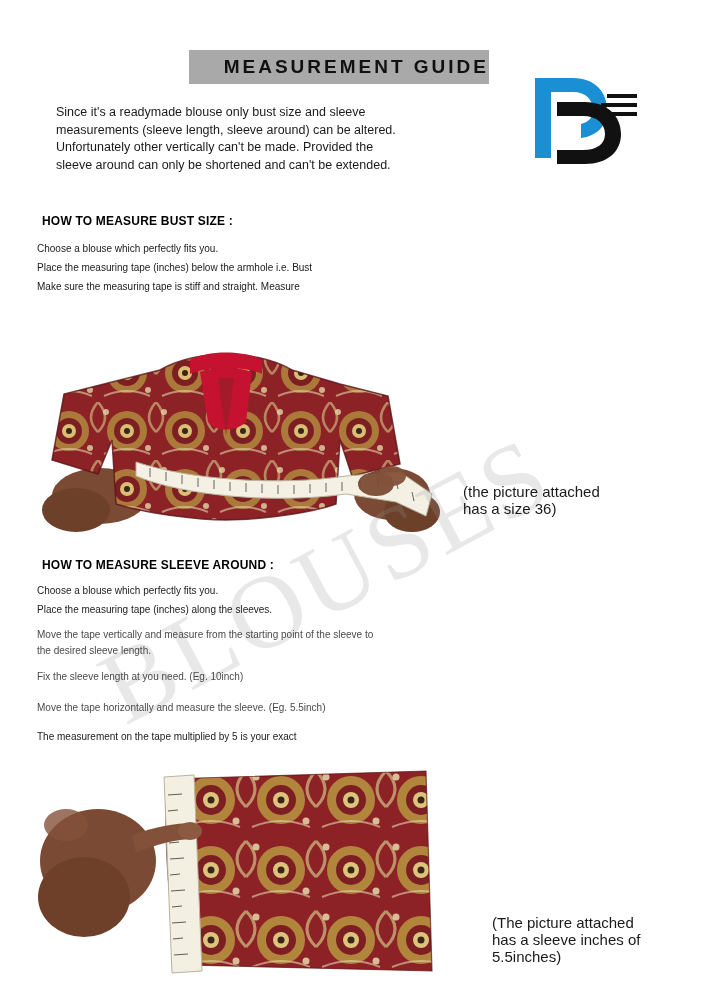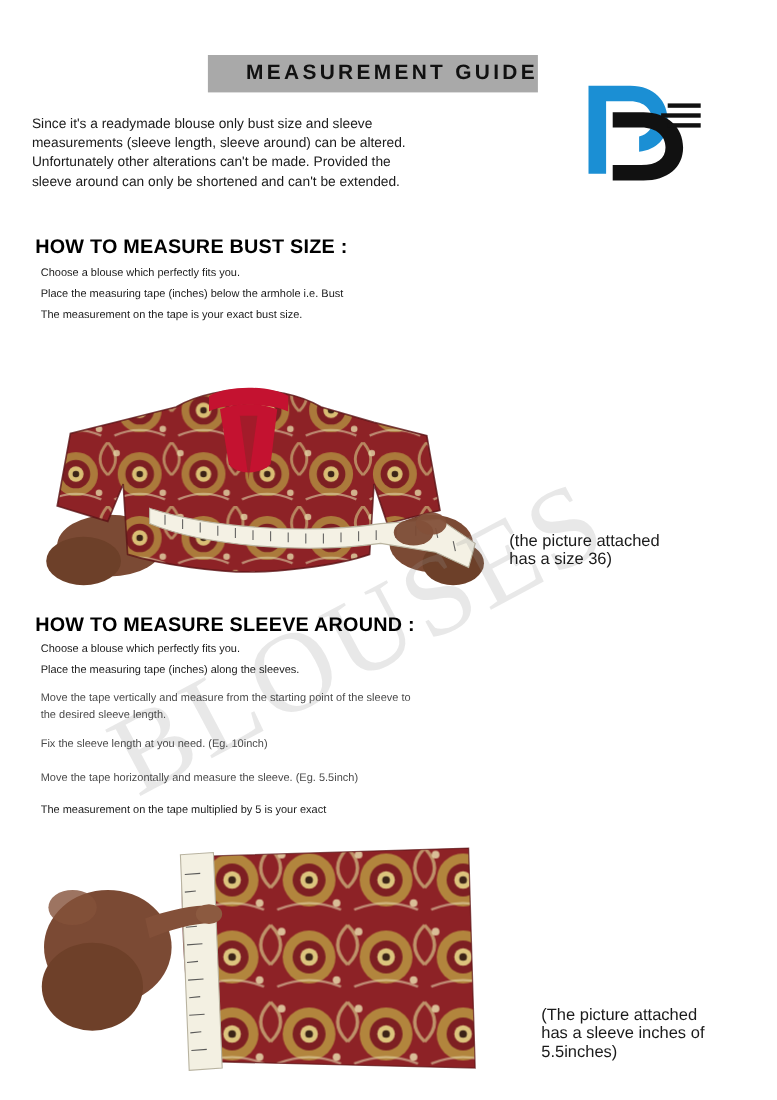--- a/index.html
+++ b/index.html
@@ -72,34 +72,34 @@
     right: 65px;
     top: 72px;
     width: 120px;
     height: 95px;
     z-index: 3;
   }
 
   
   .intro {
     position: absolute;
-    left: 29px;
+    left: 56px;
     top: 104px;
     width: 430px;
     font-size: 12.5px;
     line-height: 17.5px;
     color: #1a1a1a;
     z-index: 3;
   }
   .intro div { white-space: nowrap; }
 
   .heading {
     position: absolute;
-    left: 32px;
-    font-size: 18px;
+    left: 42px;
+    font-size: 12px;
     font-weight: bold;
     letter-spacing: 0.2px;
     color: #000;
     z-index: 3;
   }
   #heading-bust { top: 214px; }
   #heading-sleeve { top: 558px; }
 
   .para {
     position: absolute;
@@ -163,30 +163,30 @@
       <path d="M36 30 H64 C86 30 100 44 100 62 C100 80 86 92 64 92 H36 V78 H62 C76 78 84 72 84 62 C84 52 76 44 62 44 H36 Z" fill="#111111"></path>
       <rect x="86" y="22" width="30" height="4" fill="#111111"></rect>
       <rect x="80" y="31" width="36" height="4" fill="#111111"></rect>
       <rect x="86" y="40" width="30" height="4" fill="#111111"></rect>
     </svg>
   </div>
 
   <div class="intro">
     <div>Since it's a readymade blouse only bust size and sleeve</div>
     <div>measurements (sleeve length, sleeve around) can be altered.</div>
-    <div>Unfortunately other alterations can't be made. Provided the</div>
+    <div>Unfortunately other vertically can't be made. Provided the</div>
     <div>sleeve around can only be shortened and can't be extended.</div>
   </div>
 
   <div class="heading" id="heading-bust">HOW TO MEASURE BUST SIZE :</div>
 
   <div class="para" id="bust-steps">
     <div>Choose a blouse which perfectly fits you.</div>
     <div>Place the measuring tape (inches) below the armhole i.e. Bust</div>
-    <div>The measurement on the tape is your exact bust size.</div>
+    <div>Make sure the measuring tape is stiff and straight. Measure</div>
   </div>
 
   <div class="photo-bust">
     <svg viewBox="0 0 406 195" width="406" height="195" aria-hidden="true">
       <defs>
         <pattern id="kalamkari" width="58" height="58" patternUnits="userSpaceOnUse">
           <rect width="58" height="58" fill="#8d2226"></rect>
           <circle cx="29" cy="29" r="20" fill="#b08a3e" opacity="0.85"></circle>
           <circle cx="29" cy="29" r="13" fill="#7d1f22"></circle>
           <circle cx="29" cy="29" r="7" fill="#d9be74"></circle>

